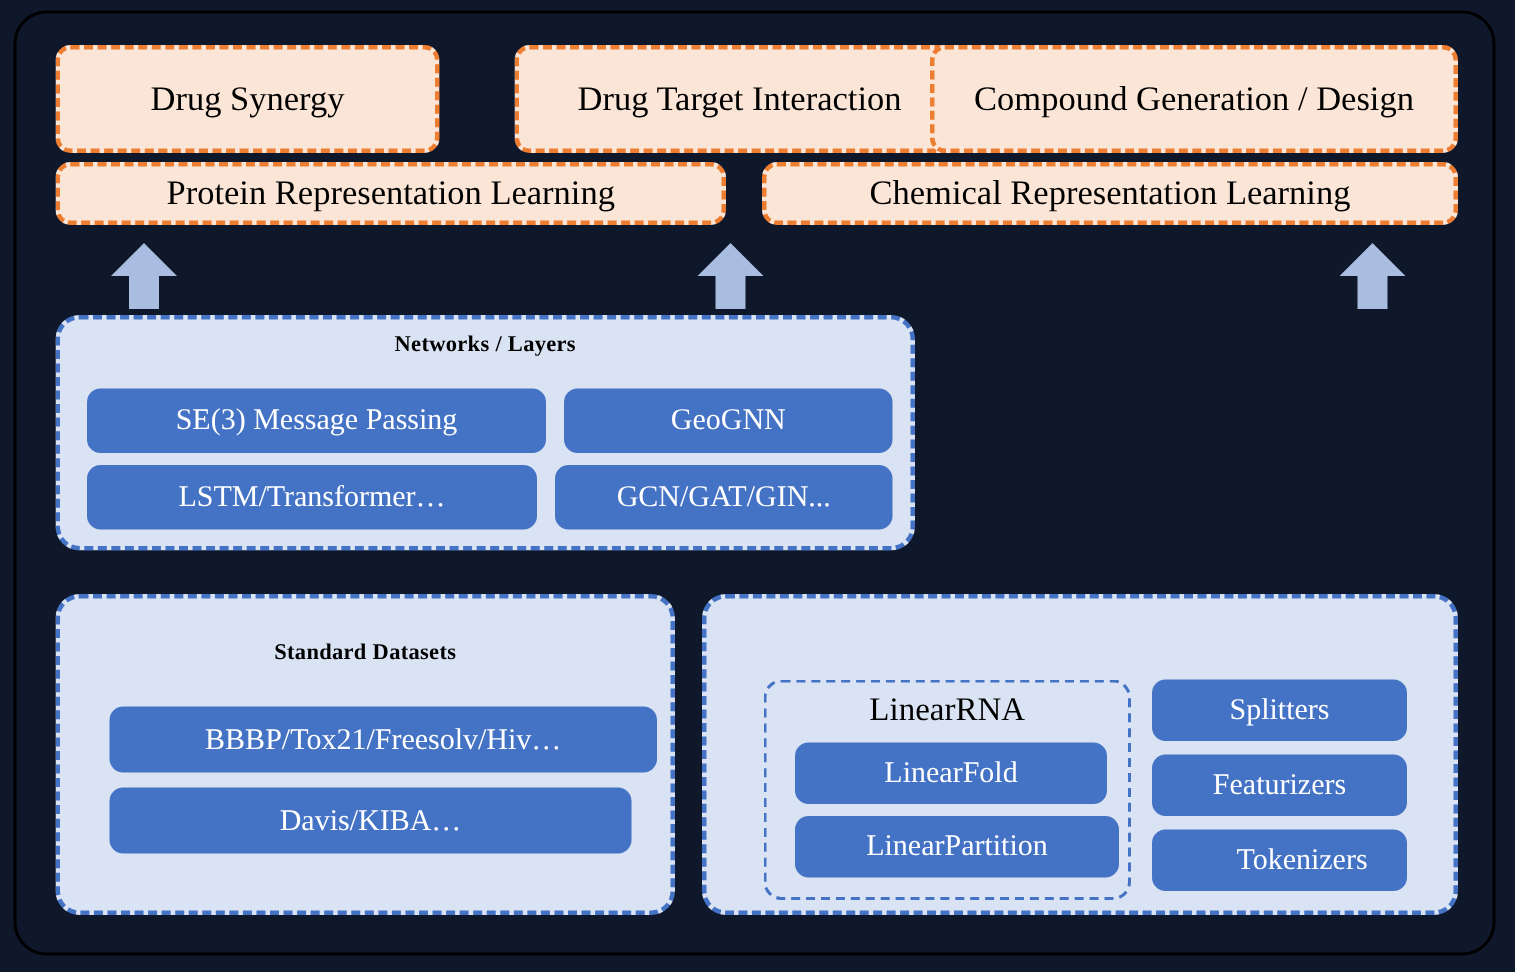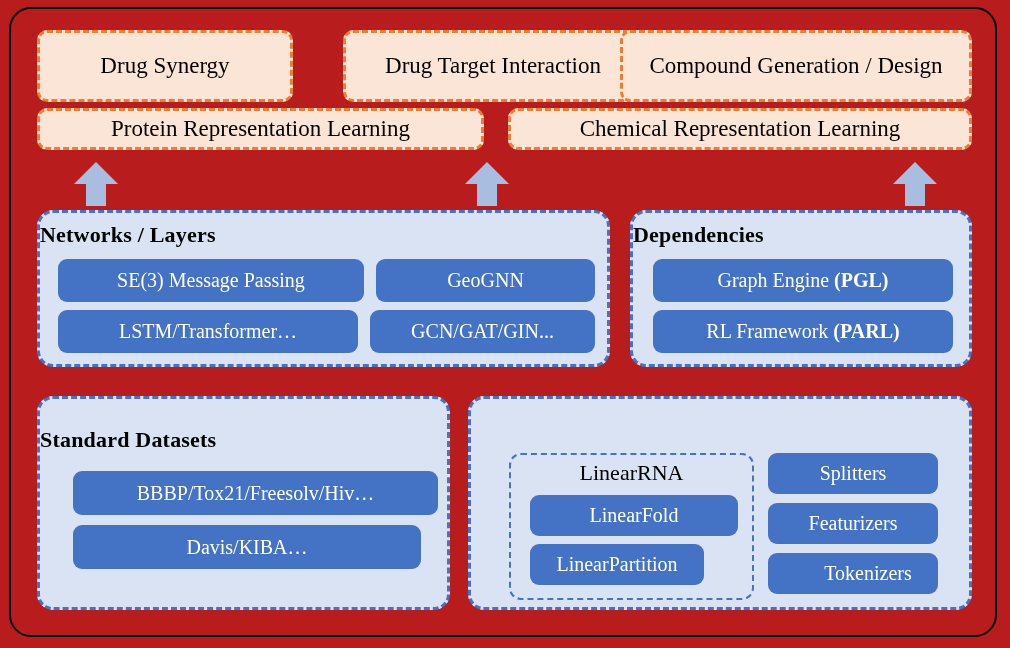--- a/index.html
+++ b/index.html
@@ -7,21 +7,21 @@
     padding: 0;
     background: #ffffff;
   }
   body {
     font-family: "Liberation Serif", "DejaVu Serif", serif;
   }
   #canvas {
     position: relative;
     width: 1010px;
     height: 648px;
-    background: #b91c1c;
+    background: #0f172a;
     overflow: hidden;
   }
   
   .outer-frame {
     position: absolute;
     left: 9px;
     top: 7px;
     width: 988px;
     height: 630px;
     border: 2.5px solid #000000;
@@ -47,23 +47,23 @@
   }
 
   
   .panel {
     background: #DAE3F3;
     border: 3px dashed #4472C4;
     border-radius: 16px;
     padding: 0;
   }
   .panel-title {
-    text-align: left;
+    text-align: center;
     font-weight: bold;
-    font-size: 22px;
+    font-size: 15px;
     color: #000000;
     letter-spacing: 0.2px;
   }
   
   .pill {
     background: #4472C4;
     border-radius: 9px;
     color: #ffffff;
     display: flex;
     align-items: center;
@@ -146,50 +146,40 @@
       <span>GeoGNN</span>
     </div>
     <div class="pill abs" style="left:18px; top:97px; width:300px; height:43px;">
       <span>LSTM/Transformer…</span>
     </div>
     <div class="pill abs" style="left:330px; top:97px; width:225px; height:43px;">
       <span>GCN/GAT/GIN...</span>
     </div>
   </div>
 
-  <div class="panel abs" style="left:630px; top:210px; width:342px; height:157px;">
-    <div class="panel-title" style="margin-top:9px;">Dependencies</div>
-
-    <div class="pill abs" style="left:20px; top:46px; width:300px; height:43px;">
-      <span><span>Graph Engine </span><b>(PGL)</b></span>
-    </div>
-    <div class="pill abs" style="left:20px; top:97px; width:300px; height:43px;">
-      <span><span>RL Framework </span><b>(PARL)</b></span>
-    </div>
-  </div>
 
   <div class="panel abs" style="left:37px; top:396px; width:413px; height:214px;">
     <div class="panel-title" style="margin-top:28px;">Standard Datasets</div>
 
     <div class="pill abs" style="left:33px; top:72px; width:365px; height:44px;">
       <span>BBBP/Tox21/Freesolv/Hiv…</span>
     </div>
     <div class="pill abs" style="left:33px; top:126px; width:348px; height:44px;">
       <span>Davis/KIBA…</span>
     </div>
   </div>
 
   <div class="panel abs" style="left:468px; top:396px; width:504px; height:214px;">
 
     <div class="subpanel abs" style="left:38px; top:54px; width:245px; height:147px;">
       <div class="subpanel-title" style="margin-top:5px;">LinearRNA</div>
       <div class="pill abs" style="left:19px; top:40px; width:208px; height:41px;">
         <span>LinearFold</span>
       </div>
-      <div class="pill abs" style="left:19px; top:89px; width:174px; height:41px;font-family:Liberation Serif, serif;">
+      <div class="pill abs" style="left:19px; top:89px; width:216px; height:41px;font-family:Liberation Serif, serif;">
         <span>LinearPartition</span>
       </div>
     </div>
 
     <div class="pill abs" style="left:297px; top:54px; width:170px; height:41px;">
       <span>Splitters</span>
     </div>
     <div class="pill abs" style="left:297px; top:104px; width:170px; height:41px;">
       <span>Featurizers</span>
     </div>

